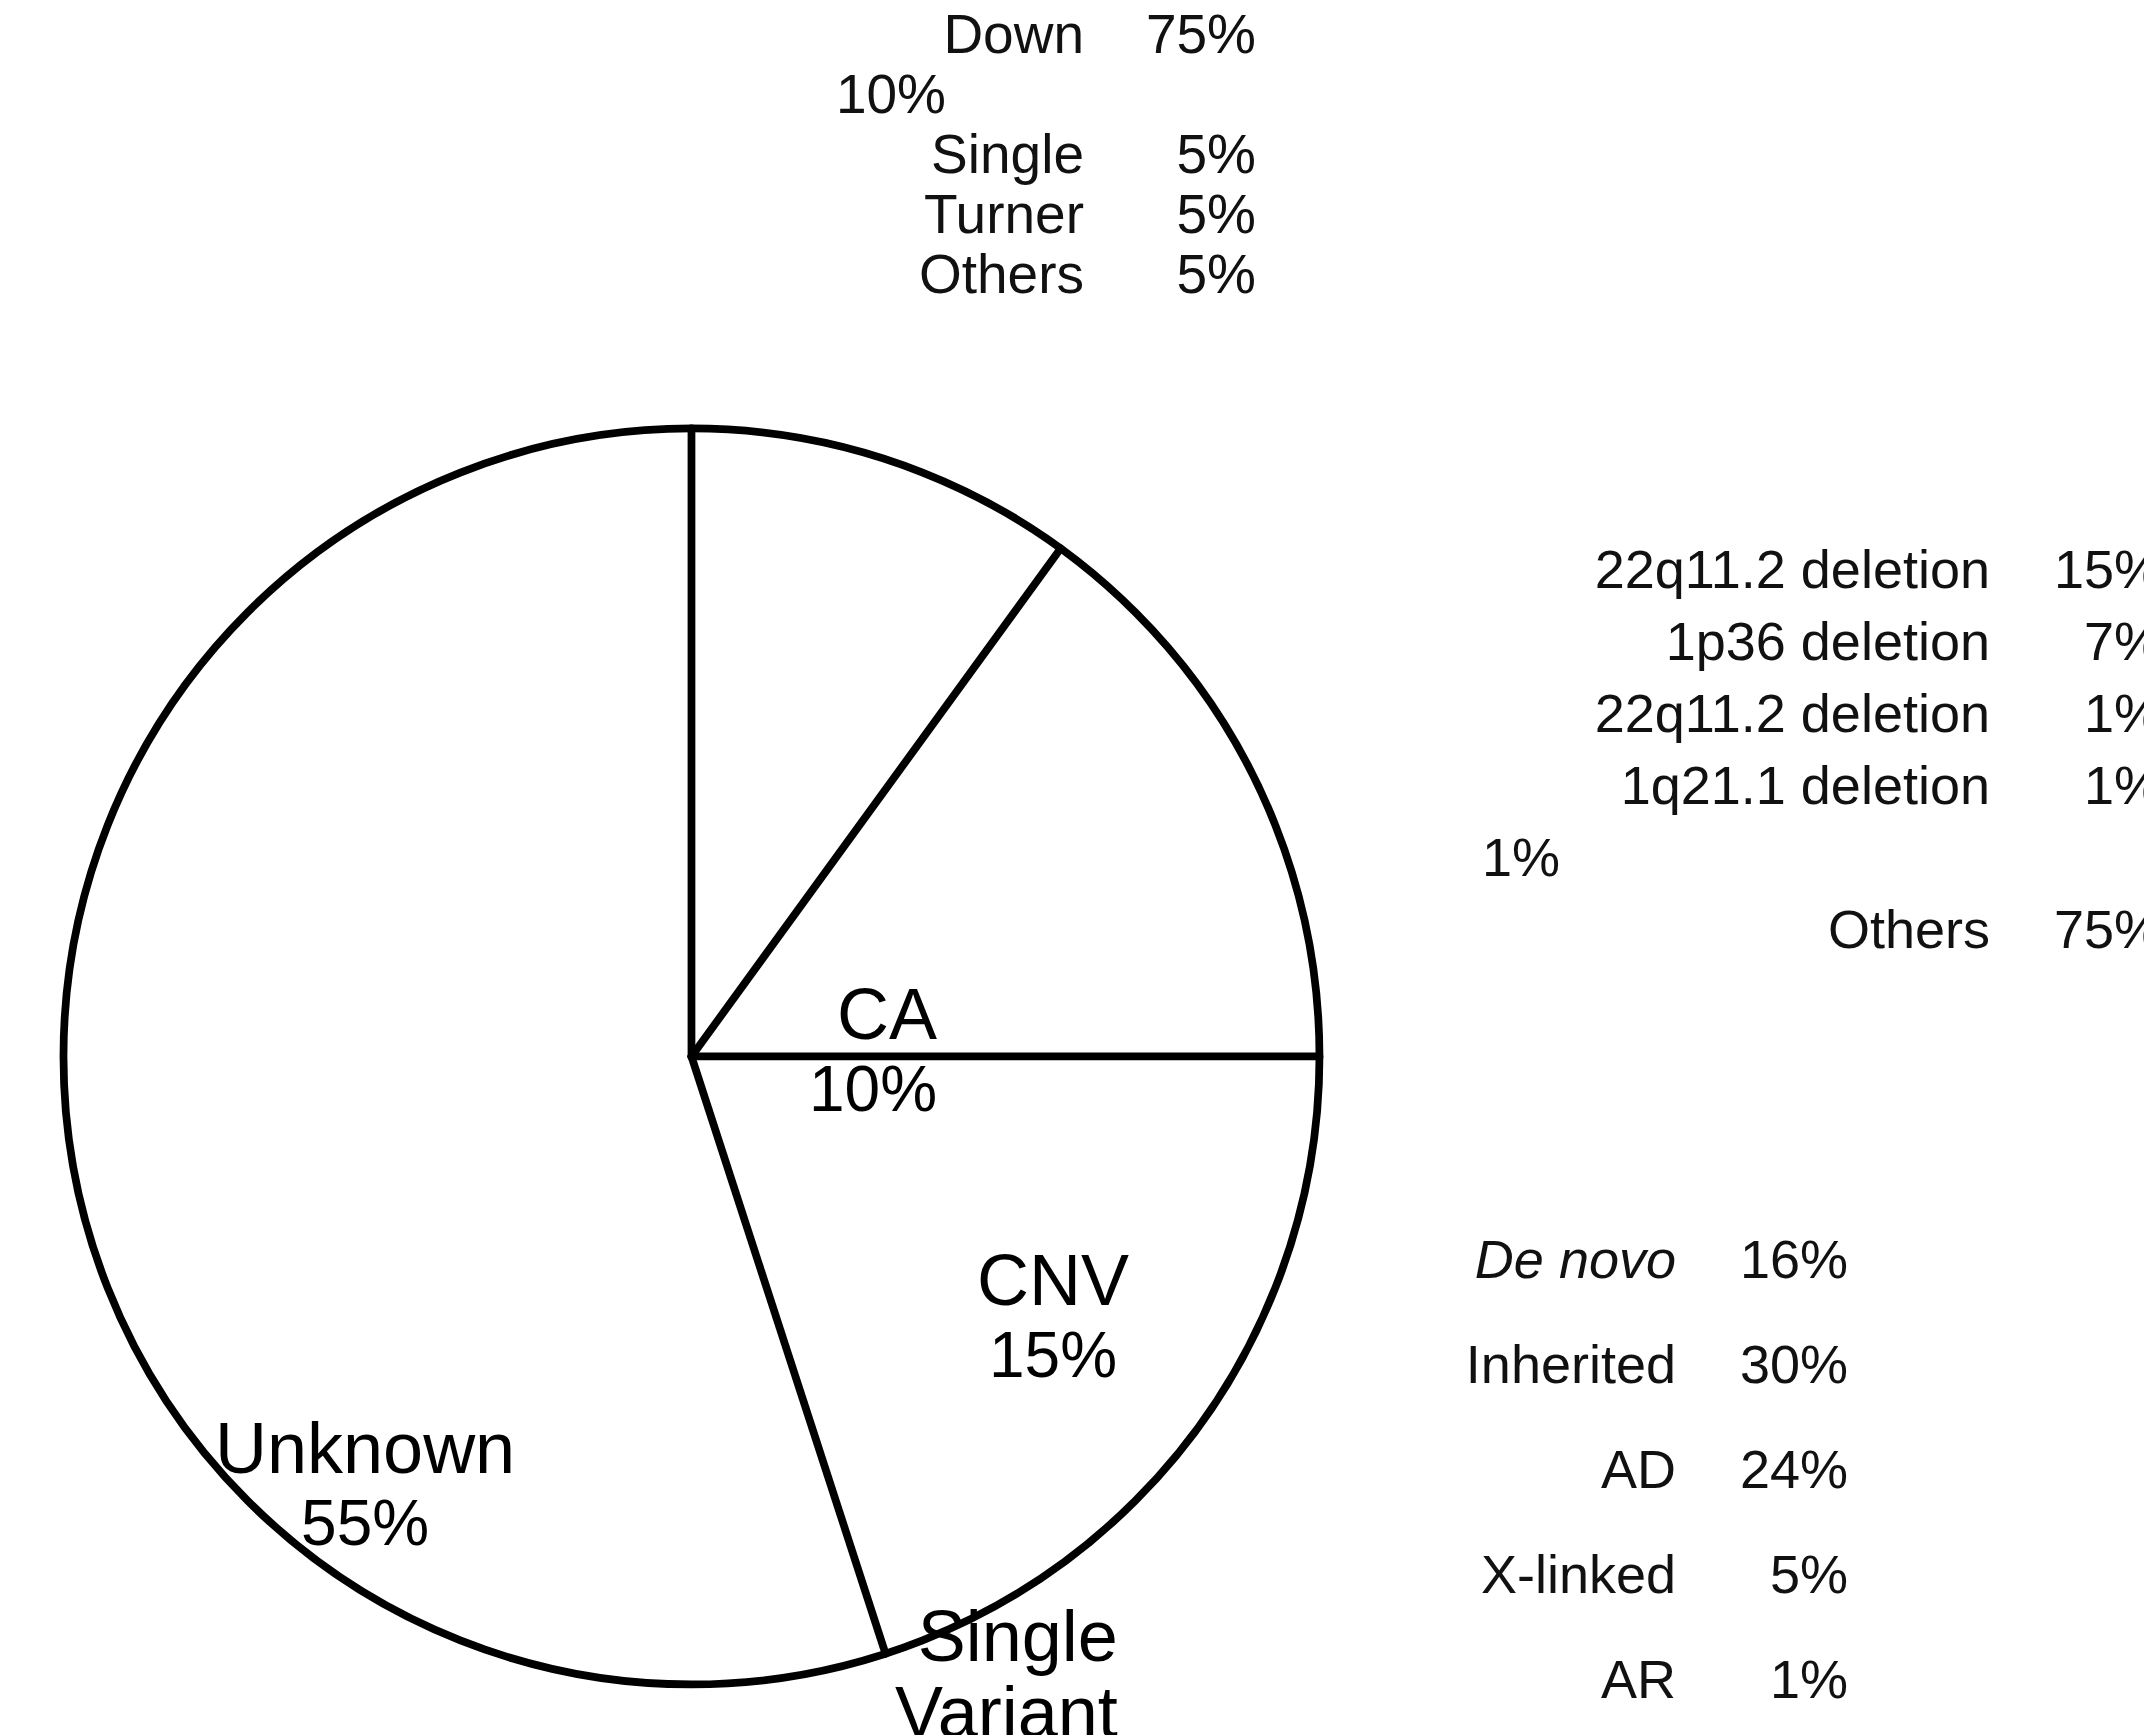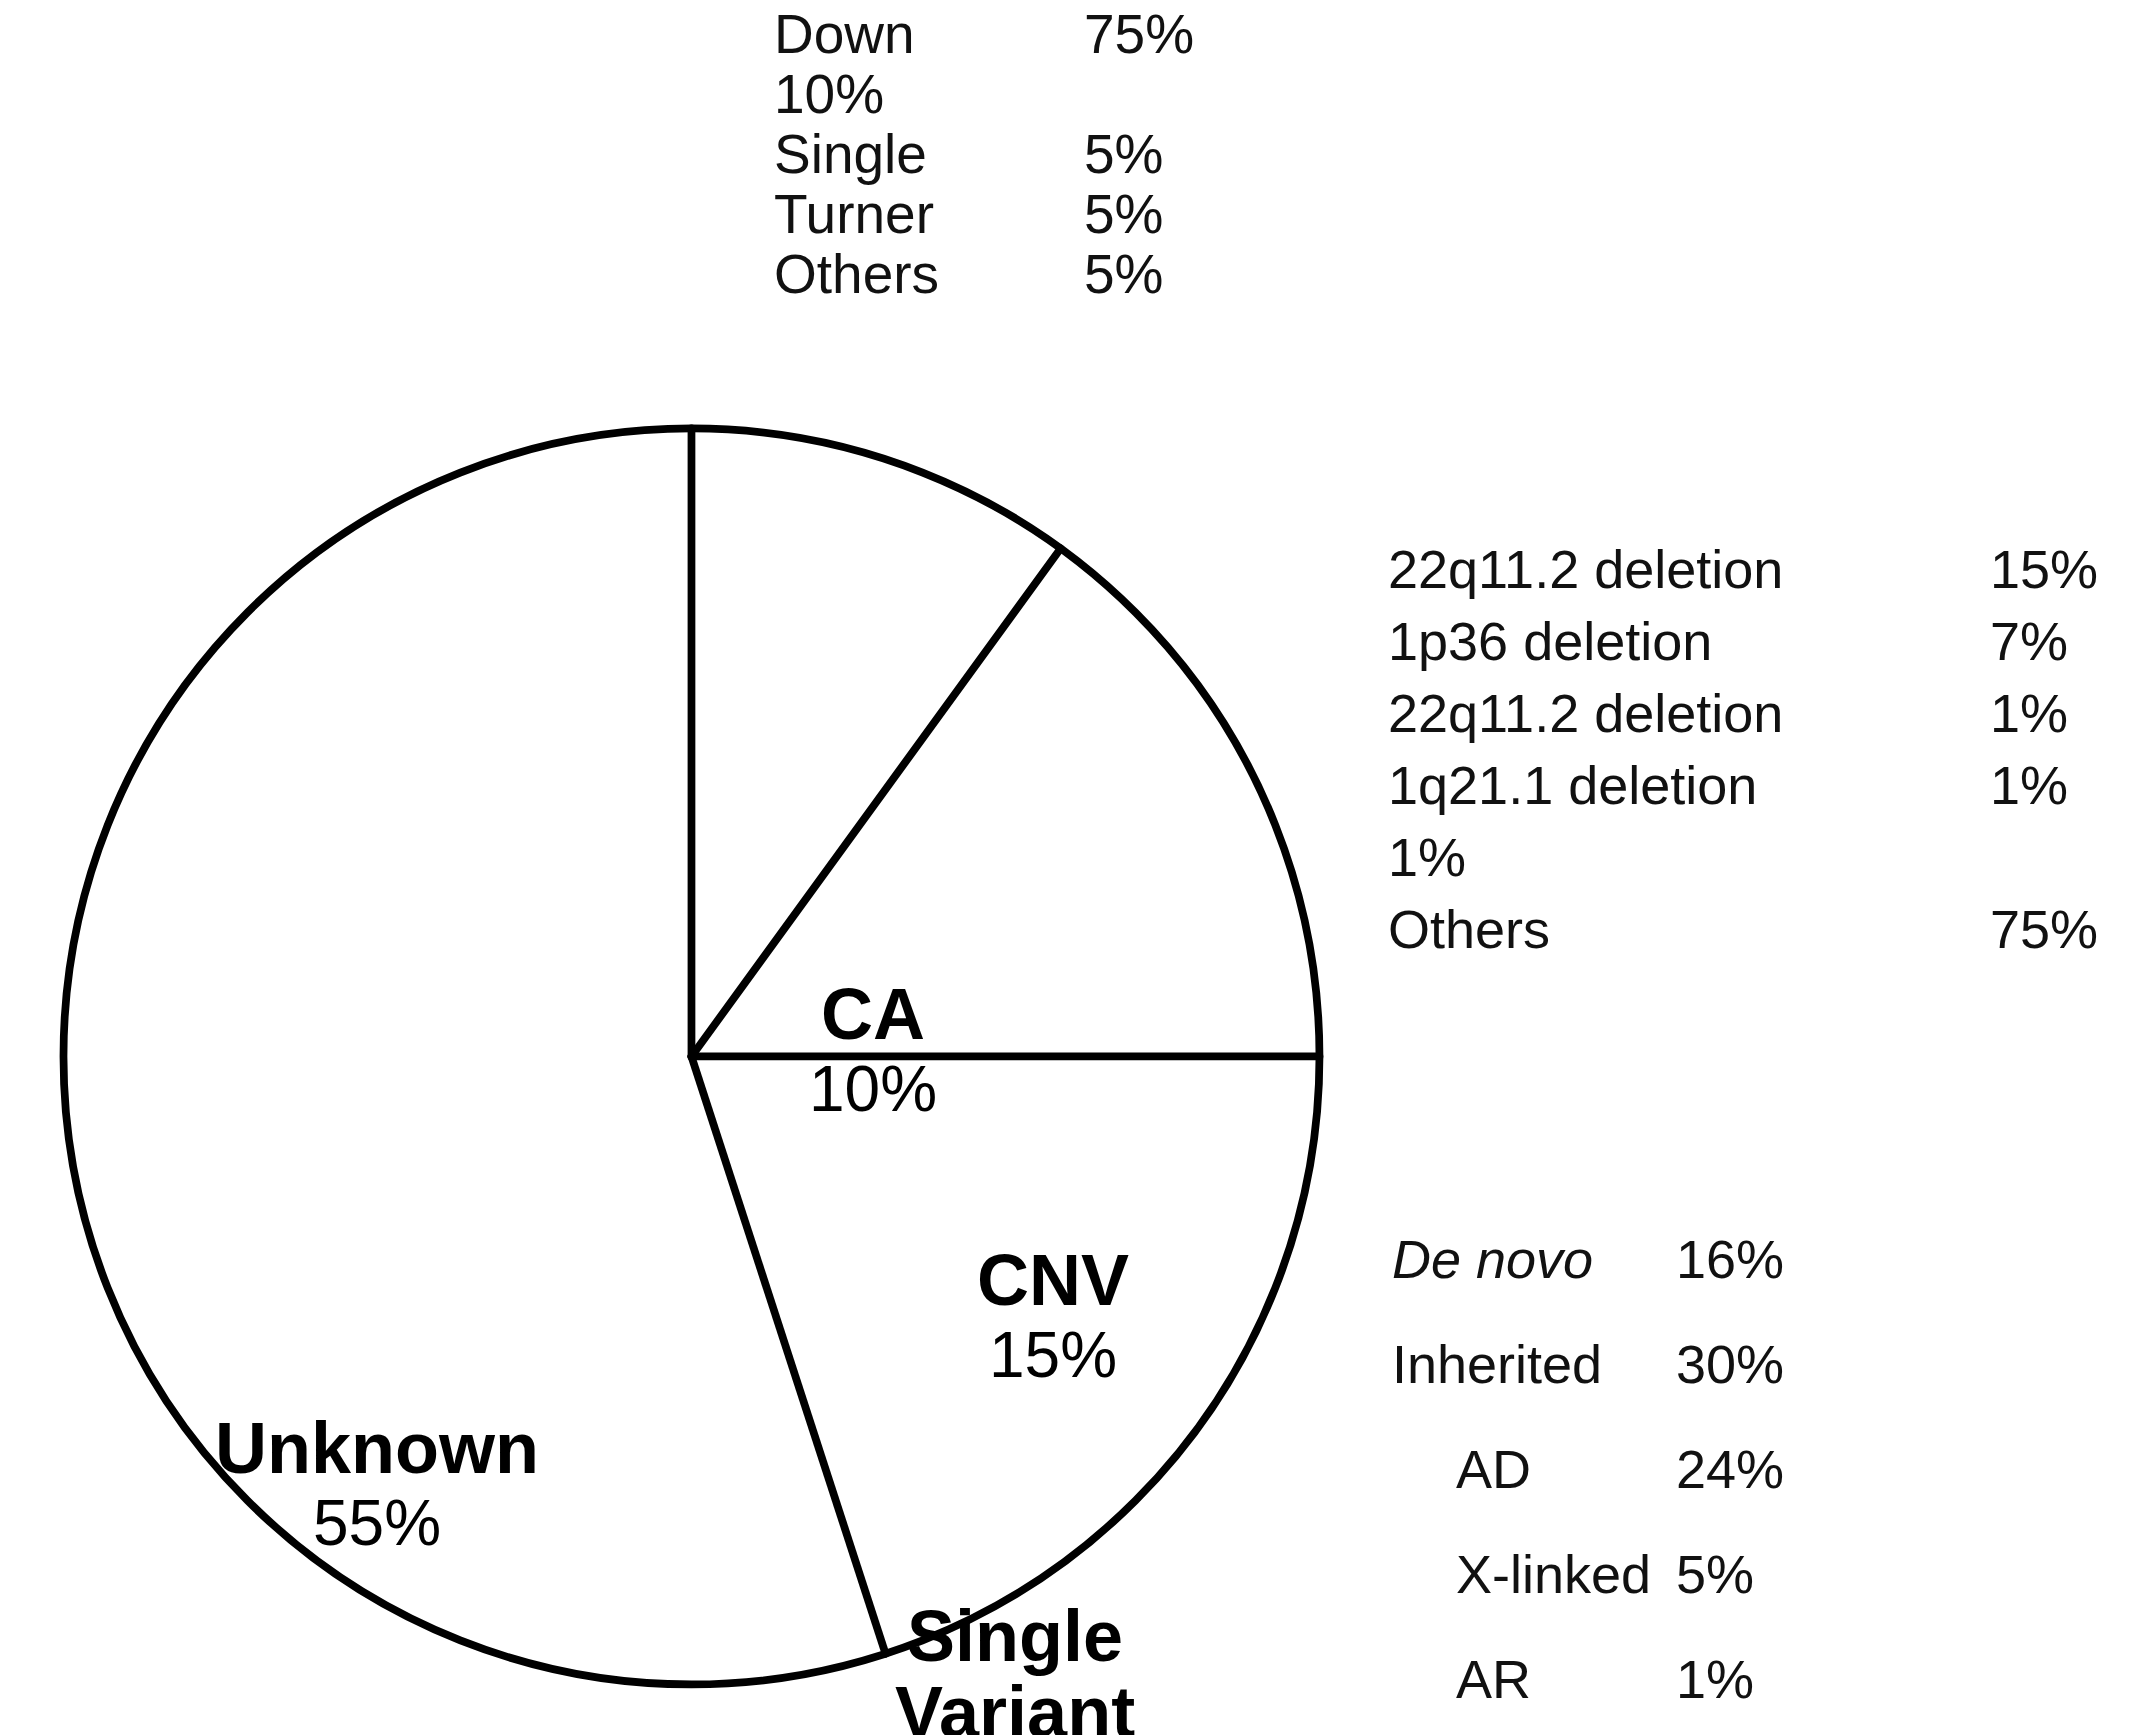--- a/index.html
+++ b/index.html
@@ -19,20 +19,21 @@
     overflow: hidden;
   }
 
   
   .breakdown {
     position: absolute;
     font-size: 53px;
     line-height: 1.0;
     color: #111111;
     letter-spacing: 0px;
+    text-align: right;
   }
   .breakdown .row {
     display: flex;
     align-items: baseline;
     white-space: nowrap;
   }
   .breakdown .lbl { display: inline-block; }
   .breakdown .val { display: inline-block; }
 
   
@@ -80,23 +81,24 @@
   }
   #pie-chart svg { display: block; overflow: visible; }
 
   .slice-label {
     position: absolute;
     text-align: center;
     white-space: nowrap;
     color: #000000;
   }
   .slice-label .name {
-    font-weight: bold;
+    font-weight: normal;
     display: block;
     line-height: 1.05;
+    text-align: right;
   }
   .slice-label .pct {
     font-weight: normal;
     display: block;
     line-height: 1.15;
   }
 
   #label-ca      { left: 757px;  top: 564px;  font-size: 72px; }
   #label-ca .pct { font-size: 64px; }
 

